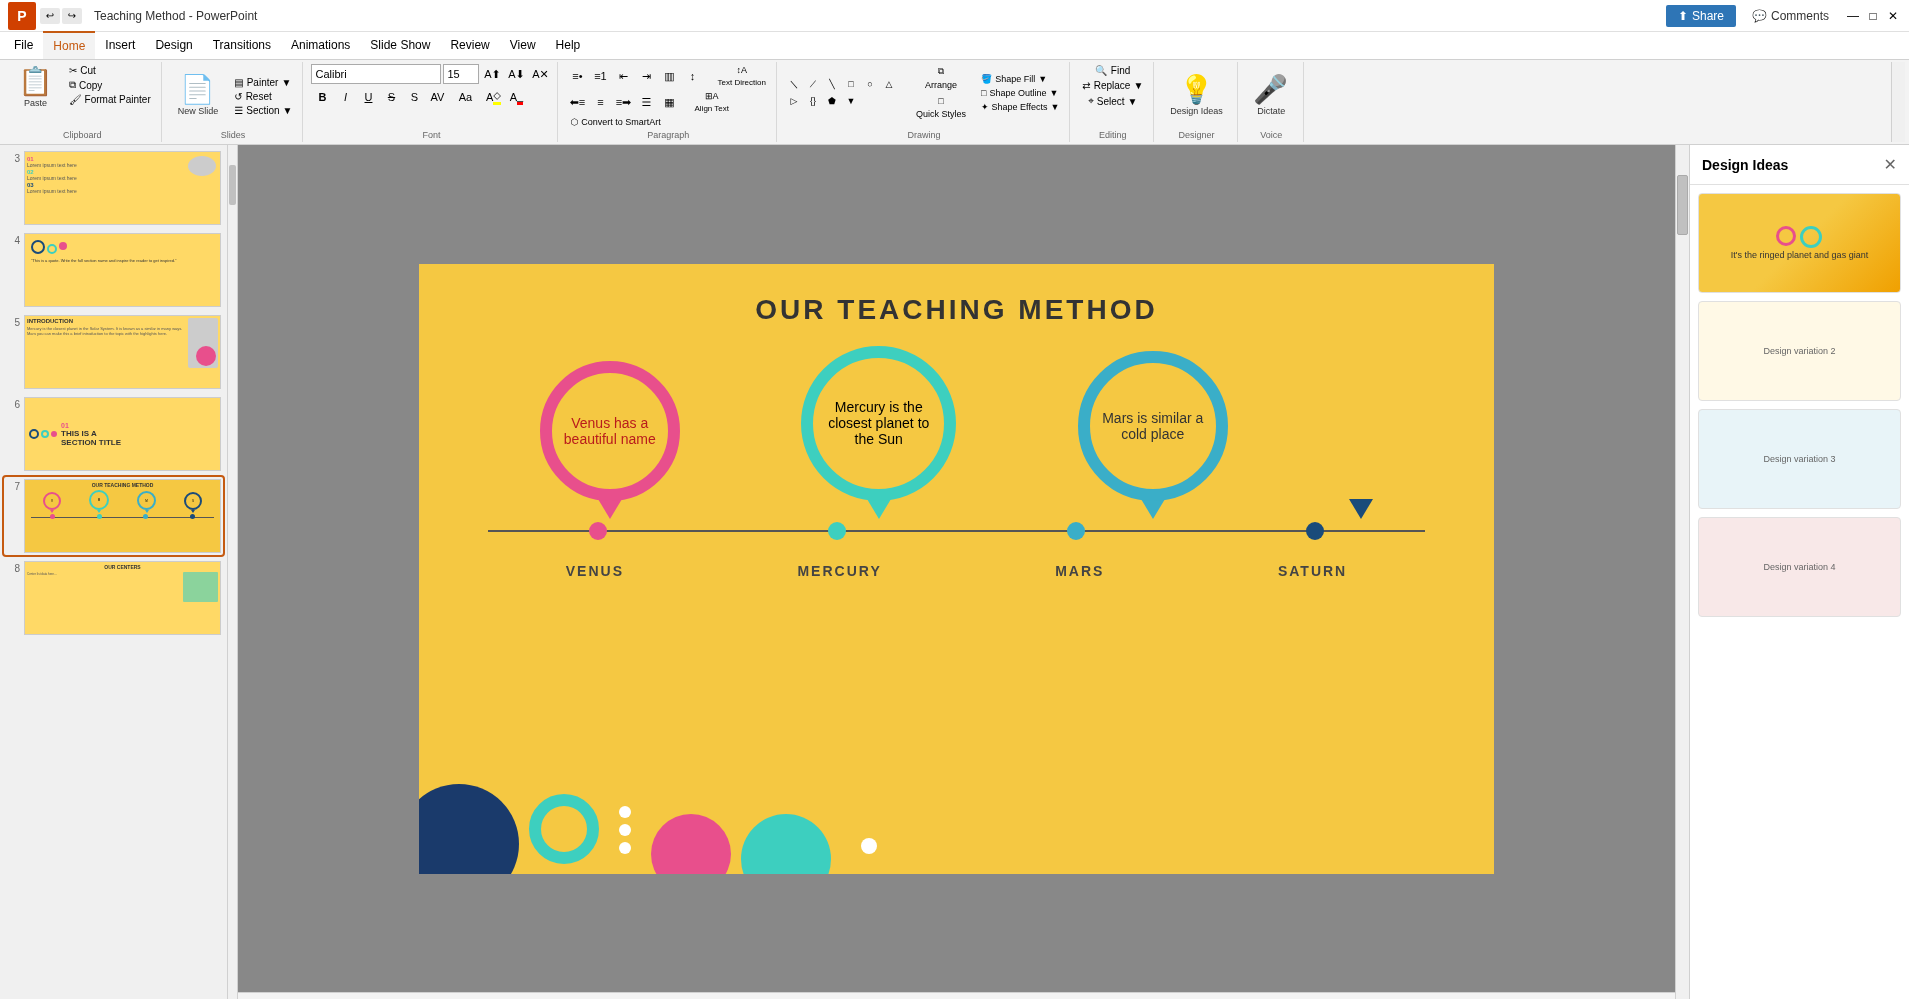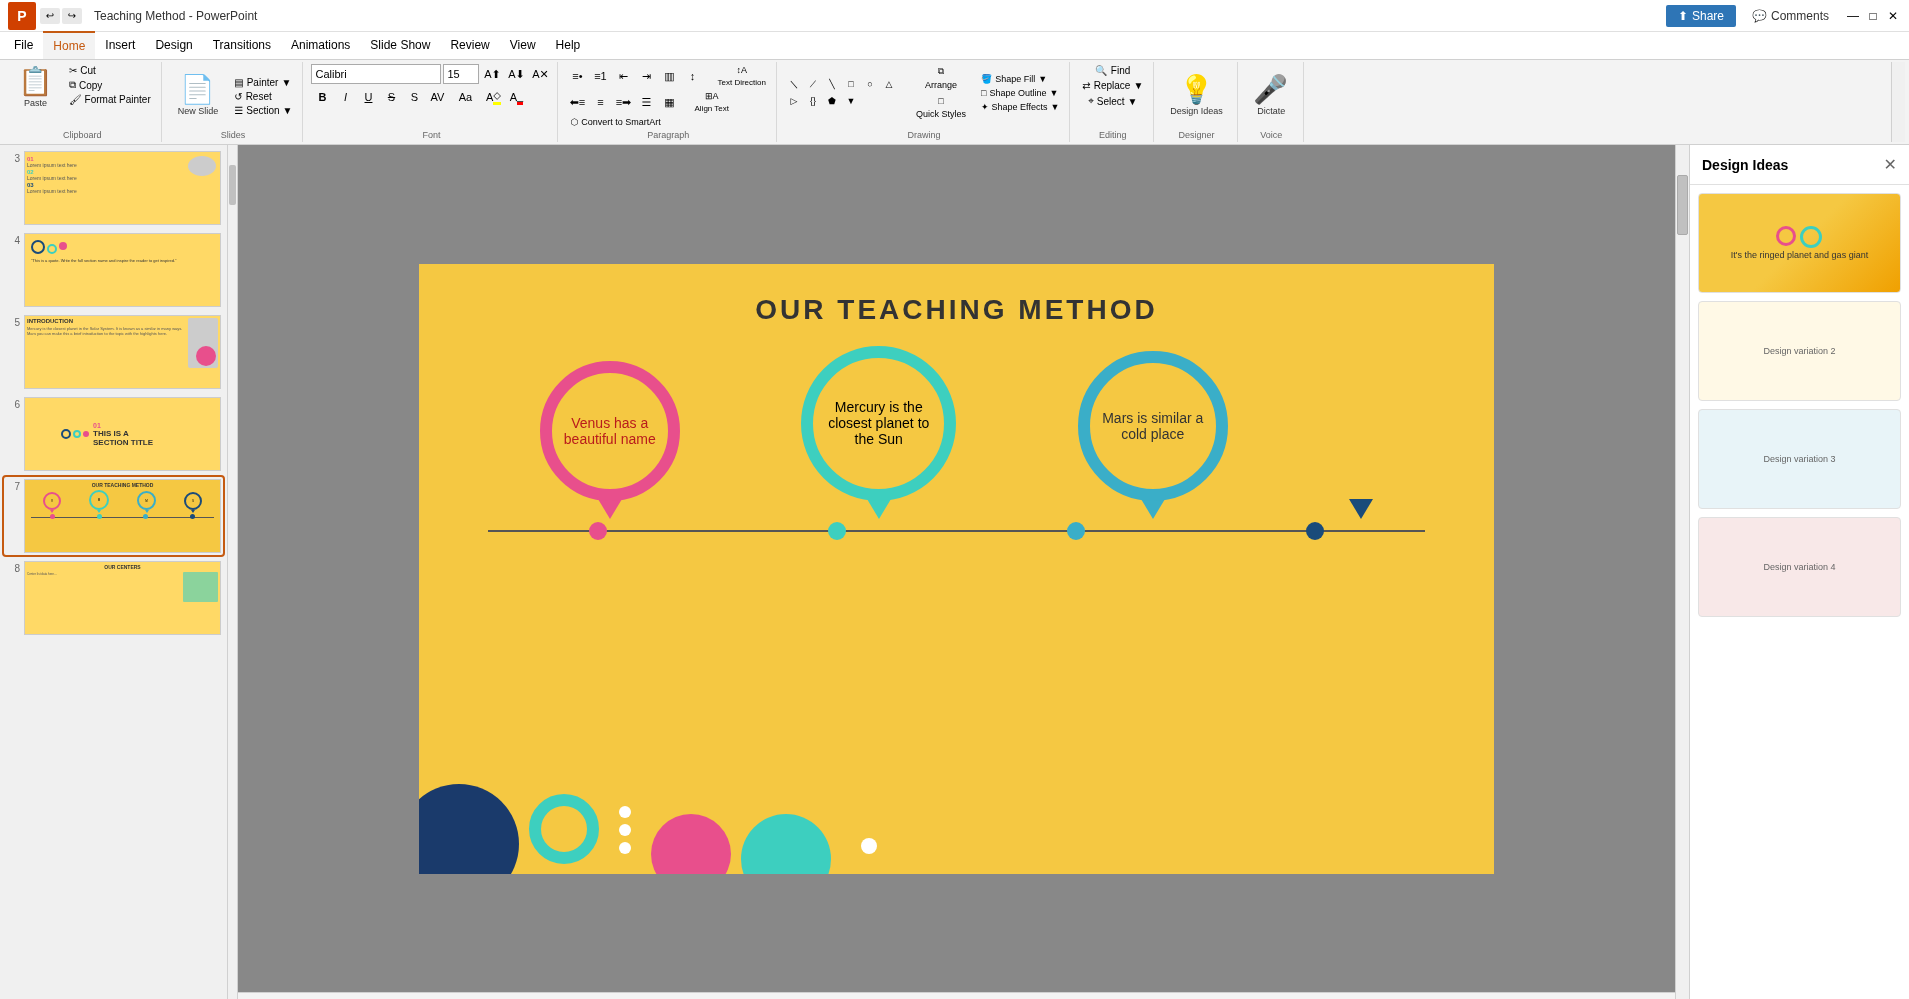--- a/index.html
+++ b/index.html
@@ -373,21 +373,21 @@
           <div style="width:30px;height:50px;background:#ccc;border-radius:2px;overflow:hidden;position:relative;">
             <div style="width:20px;height:20px;border-radius:50%;background:#e84f8c;position:absolute;bottom:2px;right:2px;"></div>
           </div>
         </div>
       </div>
     </div>
 
     <div class="slide-thumb">
       <div class="slide-num">6</div>
       <div class="slide-img thumb-slide-6">
-        <div style="width:100%;height:100%;padding:2px;display:flex;align-items:center;margin-left:32px;">
+        <div style="width:100%;height:100%;padding:2px;display:flex;align-items:center;">
           <div style="display:flex;gap:2px;flex-direction:column;padding:2px;">
             <div style="display:flex;gap:2px;flex-wrap:wrap;">
               <div style="width:10px;height:10px;border-radius:50%;border:2px solid #1a4b7a;"></div>
               <div style="width:8px;height:8px;border-radius:50%;border:2px solid #3dcfbf;margin-top:1px;"></div>
               <div style="width:6px;height:6px;border-radius:50%;background:#e84f8c;margin-top:2px;"></div>
             </div>
           </div>
           <div style="flex:1;padding:2px;">
             <div style="font-weight:bold;font-size:7px;color:#e84f8c;">01</div>
             <div style="font-weight:bold;font-size:8px;color:#333;">THIS IS A<br>SECTION TITLE</div>
@@ -487,20 +487,26 @@
         <div style="position:relative;margin:0 60px;height:24px;display:flex;align-items:center;justify-content:space-around;">
 
           <div style="position:absolute;top:50%;left:9px;right:9px;height:2px;background:#555;transform:translateY(-50%);z-index:1;"></div>
 
           <div style="width:18px;height:18px;border-radius:50%;background:#e84f8c;z-index:2;position:relative;"></div>
           <div style="width:18px;height:18px;border-radius:50%;background:#3dcfbf;z-index:2;position:relative;"></div>
           <div style="width:18px;height:18px;border-radius:50%;background:#3aaec8;z-index:2;position:relative;"></div>
           <div style="width:18px;height:18px;border-radius:50%;background:#1a4b7a;z-index:2;position:relative;"></div>
         </div>
 
+        <div style="display:flex;justify-content:space-around;padding:0 60px;margin-top:10px;">
+          <div class="planet-label">VENUS</div>
+          <div class="planet-label">MERCURY</div>
+          <div class="planet-label">MARS</div>
+          <div class="planet-label">SATURN</div>
+        </div>
 
         <div style="position:absolute;bottom:0;left:0;display:flex;align-items:flex-end;gap:0;">
 
           <div style="width:120px;height:120px;border-radius:50%;background:#1a3a6b;position:relative;bottom:-30px;left:-20px;"></div>
 
           <div style="width:70px;height:70px;border-radius:50%;border:12px solid #3dcfbf;background:transparent;position:relative;bottom:10px;left:-10px;"></div>
 
           <div style="display:flex;flex-direction:column;gap:6px;position:relative;bottom:20px;margin-left:10px;">
             <div style="width:12px;height:12px;border-radius:50%;background:white;"></div>
             <div style="width:12px;height:12px;border-radius:50%;background:white;"></div>

